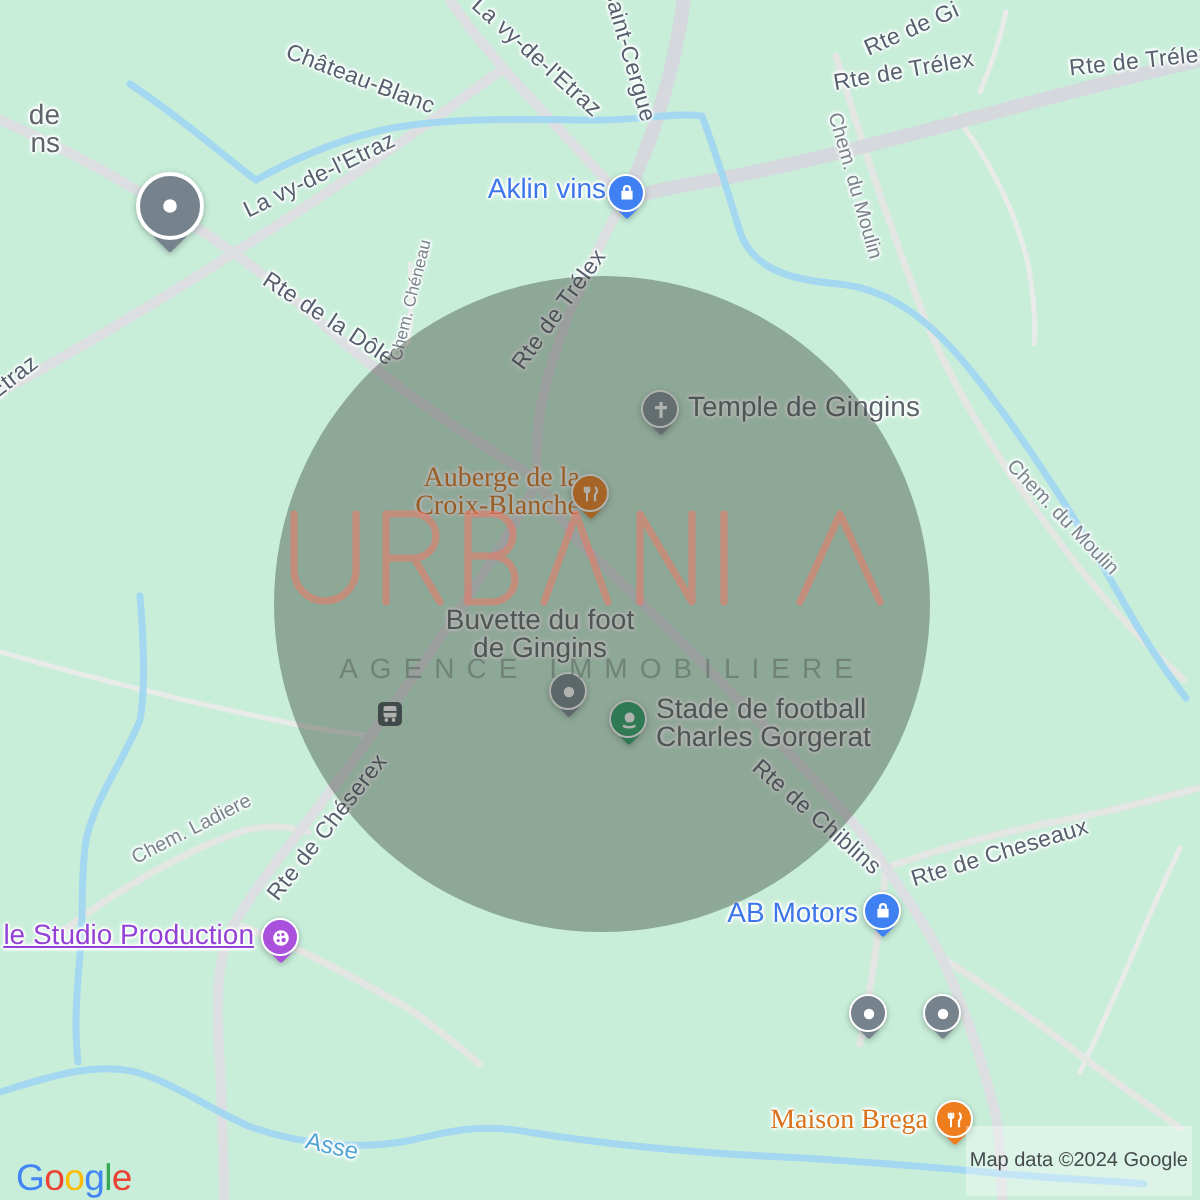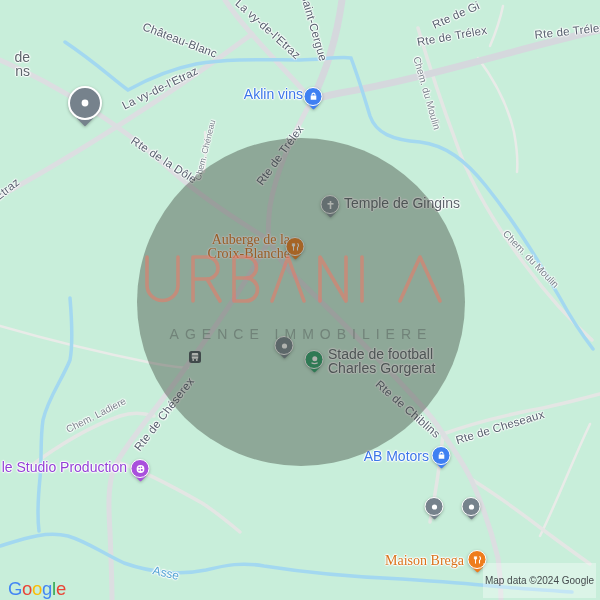--- a/index.html
+++ b/index.html
@@ -114,25 +114,29 @@
   <div class="lbl poi-lbl c-gray" style="left:30px;top:51px;transform:translateX(-100%);text-align:right;">
     <div>de</div>
     <div>ns</div>
   </div>
   <div class="lbl poi-lbl c-blue" style="left:303px;top:88px;transform:translateX(-100%);">Aklin vins</div>
   <div class="lbl poi-lbl c-gray" style="left:344px;top:197px;text-align:right;">Temple de Gingins</div>
   <div class="lbl poi-lbl c-orange" style="left:290px;top:233px;transform:translateX(-100%);text-align:right;">
     <div>Auberge de la</div>
     <div>Croix-Blanche</div>
   </div>
+  <div class="lbl poi-lbl c-gray" style="left:270px;top:317px;transform:translate(-50%,-50%);text-align:center;">
+    <div>Buvette du foot</div>
+    <div>de Gingins</div>
+  </div>
   <div class="lbl poi-lbl c-gray" style="left:328px;top:348px;">
     <div>Stade de football</div>
     <div>Charles Gorgerat</div>
   </div>
-  <div class="lbl poi-lbl c-purple" style="left:127px;top:461px;transform:translateX(-100%);">le Studio Production</div>
+  <div class="lbl poi-lbl c-purple" style="left:127px;top:461px;transform:translateX(-100%);text-decoration:underline;">le Studio Production</div>
   <div class="lbl poi-lbl c-blue" style="left:429px;top:450px;transform:translateX(-100%);">AB Motors</div>
   <div class="lbl poi-lbl c-orange" style="left:464px;top:554px;transform:translateX(-100%);">Maison Brega</div>
 
   <div class="pin pin-lg p-gray" style="left:85px;top:124px;">
     <div class="head">
       <svg width="12" height="12" viewBox="0 0 12 12">
           <circle cx="6" cy="6" r="3.4" fill="#fff"></circle>
         </svg>
     </div>
       <div class="tail"></div>

